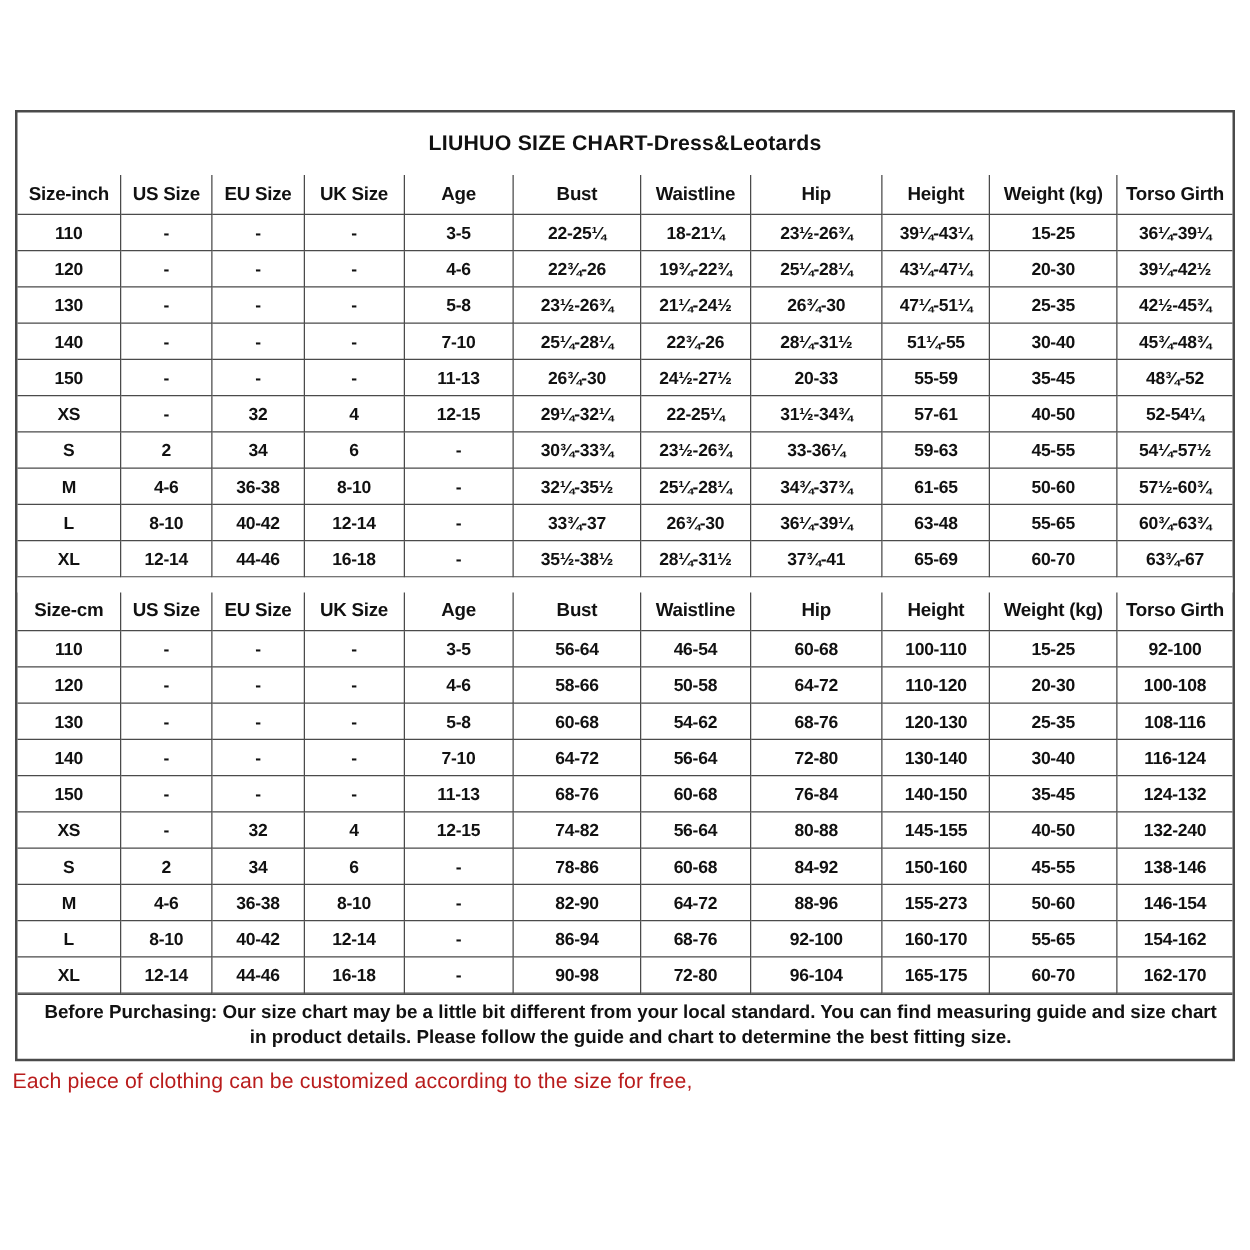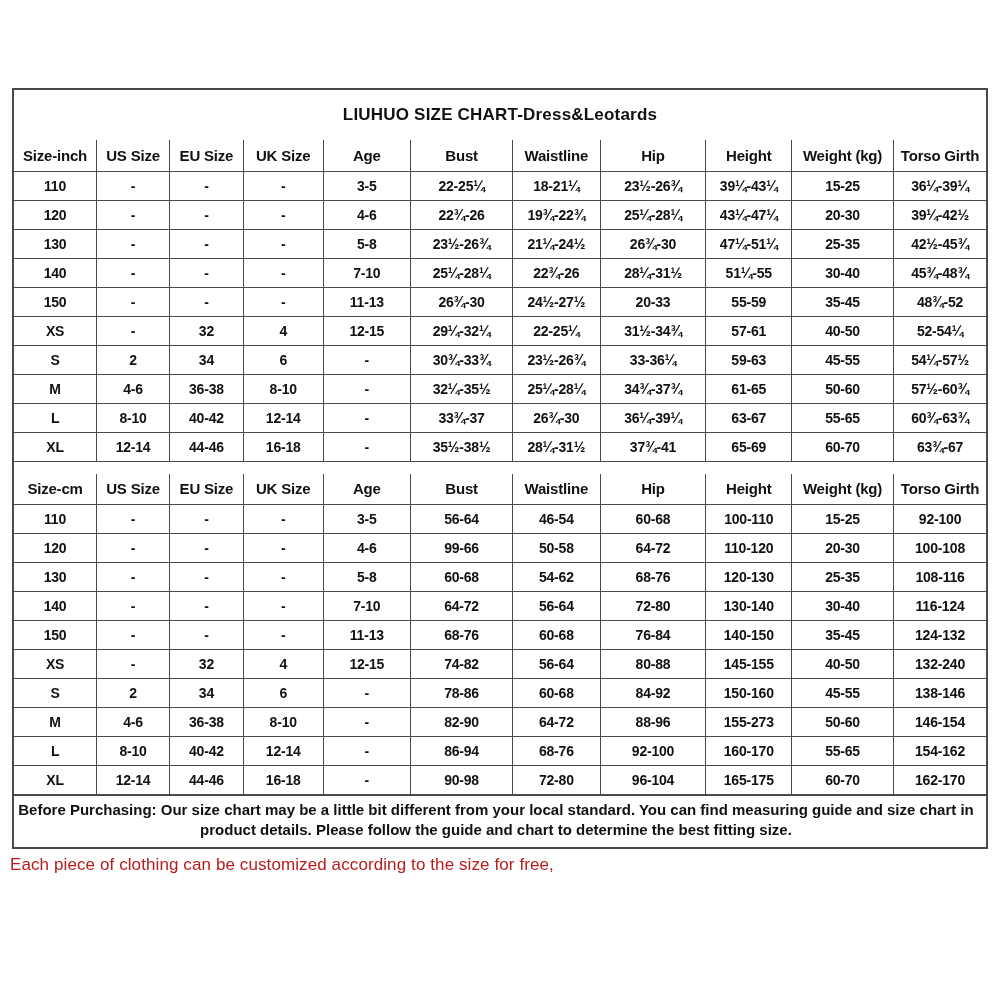--- a/index.html
+++ b/index.html
@@ -32,21 +32,21 @@
   }
   table.size-table th{font-size:15px;height:31px;}
   table.size-table td{font-size:14px;height:29px;}
   table.size-table th:first-child,table.size-table td:first-child{border-left:none;}
   table.size-table th:last-child,table.size-table td:last-child{border-right:none;}
   table.size-table thead th{border-top:none;}
   .table-gap{height:12px;background:var(--bg);}
   .purchase-note{
     border-top:1px solid var(--border);
     text-align:center;font-size:15px;font-weight:bold;
-    line-height:1.35;padding:4px 8px 6px 0;
+    line-height:1.35;padding:4px 8px 6px 17px;
   }
   .footer-line{
     position:absolute;left:10px;width:980px;
     font-size:17px;font-weight:normal;color:#b91c1c;
     letter-spacing:.1px;
   }
   #footer-line-1{top:855px;}
   #footer-line-2{top:893px;}
 </style>
 </head>
@@ -191,21 +191,21 @@
           </tr>
           <tr>
             <td>L</td>
             <td>8-10</td>
             <td>40-42</td>
             <td>12-14</td>
             <td>-</td>
             <td>33¾-37</td>
             <td>26¾-30</td>
             <td>36¼-39¼</td>
-            <td>63-67</td>
+            <td>63-48</td>
             <td>55-65</td>
             <td>60¾-63¾</td>
           </tr>
           <tr>
             <td>XL</td>
             <td>12-14</td>
             <td>44-46</td>
             <td>16-18</td>
             <td>-</td>
             <td>35½-38½</td>
@@ -260,21 +260,21 @@
             <td>100-110</td>
             <td>15-25</td>
             <td>92-100</td>
           </tr>
           <tr>
             <td>120</td>
             <td>-</td>
             <td>-</td>
             <td>-</td>
             <td>4-6</td>
-            <td>99-66</td>
+            <td>58-66</td>
             <td>50-58</td>
             <td>64-72</td>
             <td>110-120</td>
             <td>20-30</td>
             <td>100-108</td>
           </tr>
           <tr>
             <td>130</td>
             <td>-</td>
             <td>-</td>

